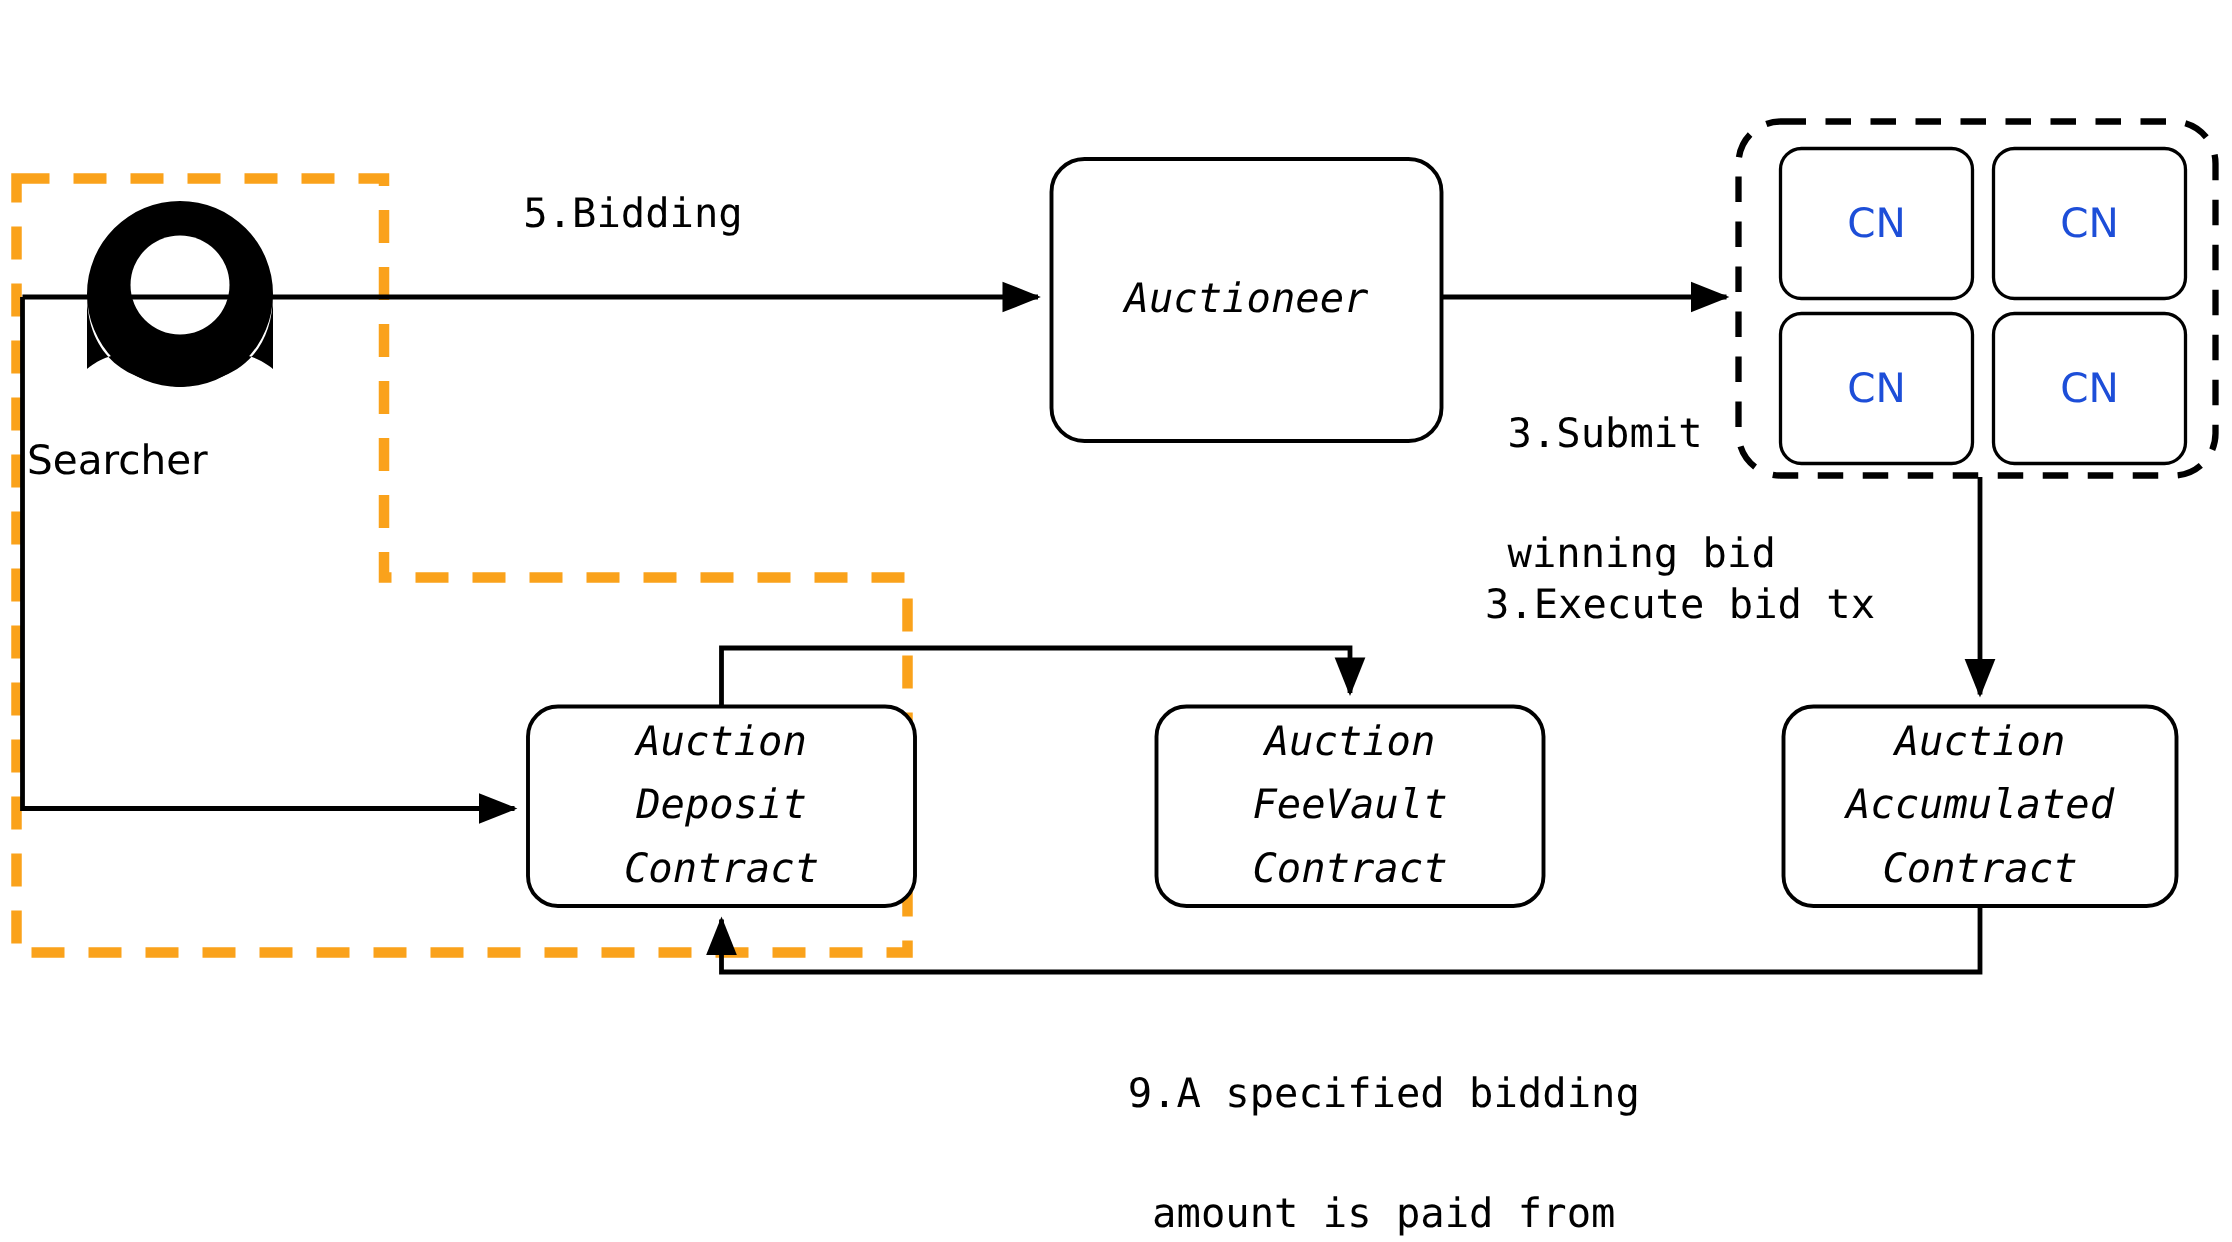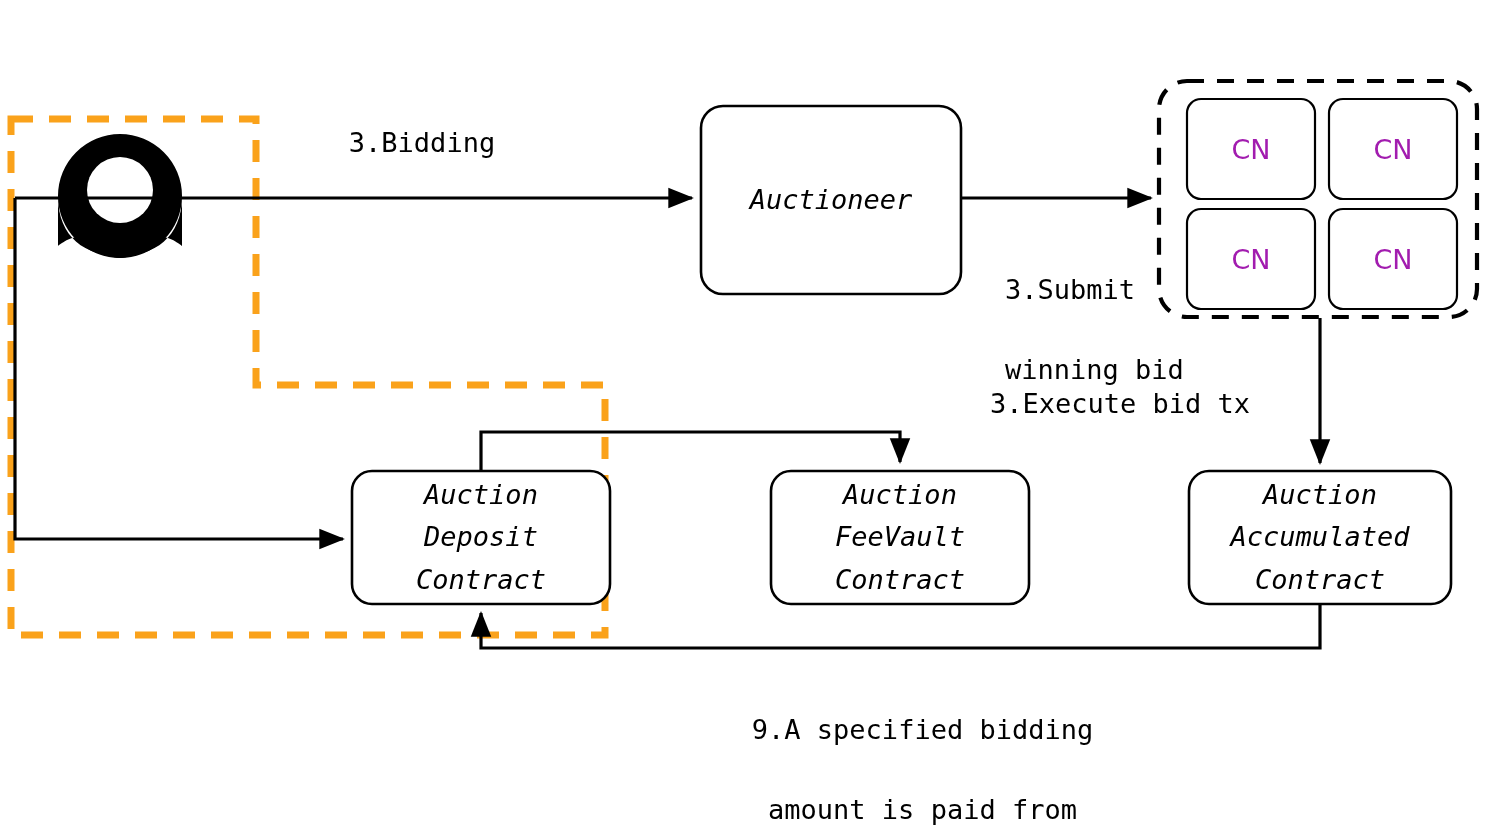--- a/index.html
+++ b/index.html
@@ -50,21 +50,21 @@
     display: flex;
     align-items: center;
     justify-content: center;
     flex-direction: column;
     font-style: italic;
   }
   .cn-text {
     position: absolute;
     font-family: "DejaVu Sans", sans-serif;
     font-size: 27px;
-    color: #a21caf;
+    color: #1d4ed8;
     text-align: left;
     display: flex;
     align-items: center;
     justify-content: center;
   }
 </style>
 </head>
 <body>
 
 <div id="canvas">
@@ -111,22 +111,23 @@
 
     <line x1="961" y1="198" x2="1151" y2="198" stroke="#000000" stroke-width="3.2" marker-end="url(#arrowhead)"></line>
 
     <line x1="1320" y1="318" x2="1320" y2="463" stroke="#000000" stroke-width="3.2" marker-end="url(#arrowhead)"></line>
 
     <path d="M 1320,604 L 1320,648 L 481,648 L 481,613" fill="none" stroke="#000000" stroke-width="3.2" marker-end="url(#arrowhead)"></path>
 
     <path d="M 481,471 L 481,432 L 900,432 L 900,462" fill="none" stroke="#000000" stroke-width="3.2" marker-end="url(#arrowhead)"></path>
   </svg>
 
+  <div class="sans-label" style="left:18px; top:292px; width:200px; text-align:left;">Searcher</div>
 
-  <div class="mono-label" style="left:282px; top:123px; width:280px;">3.Bidding</div>
+  <div class="mono-label" style="left:282px; top:123px; width:280px;">5.Bidding</div>
 
 
   <div class="mono-label" style="left:940px; top:230px; width:220px; text-align:left;">
     <span>3.Submit</span><br>
     <span>winning bid</span>
   </div>
 
   <div class="mono-label" style="left:930px; top:384px; width:380px; text-align:center;">3.Execute bid tx</div>
 
 

